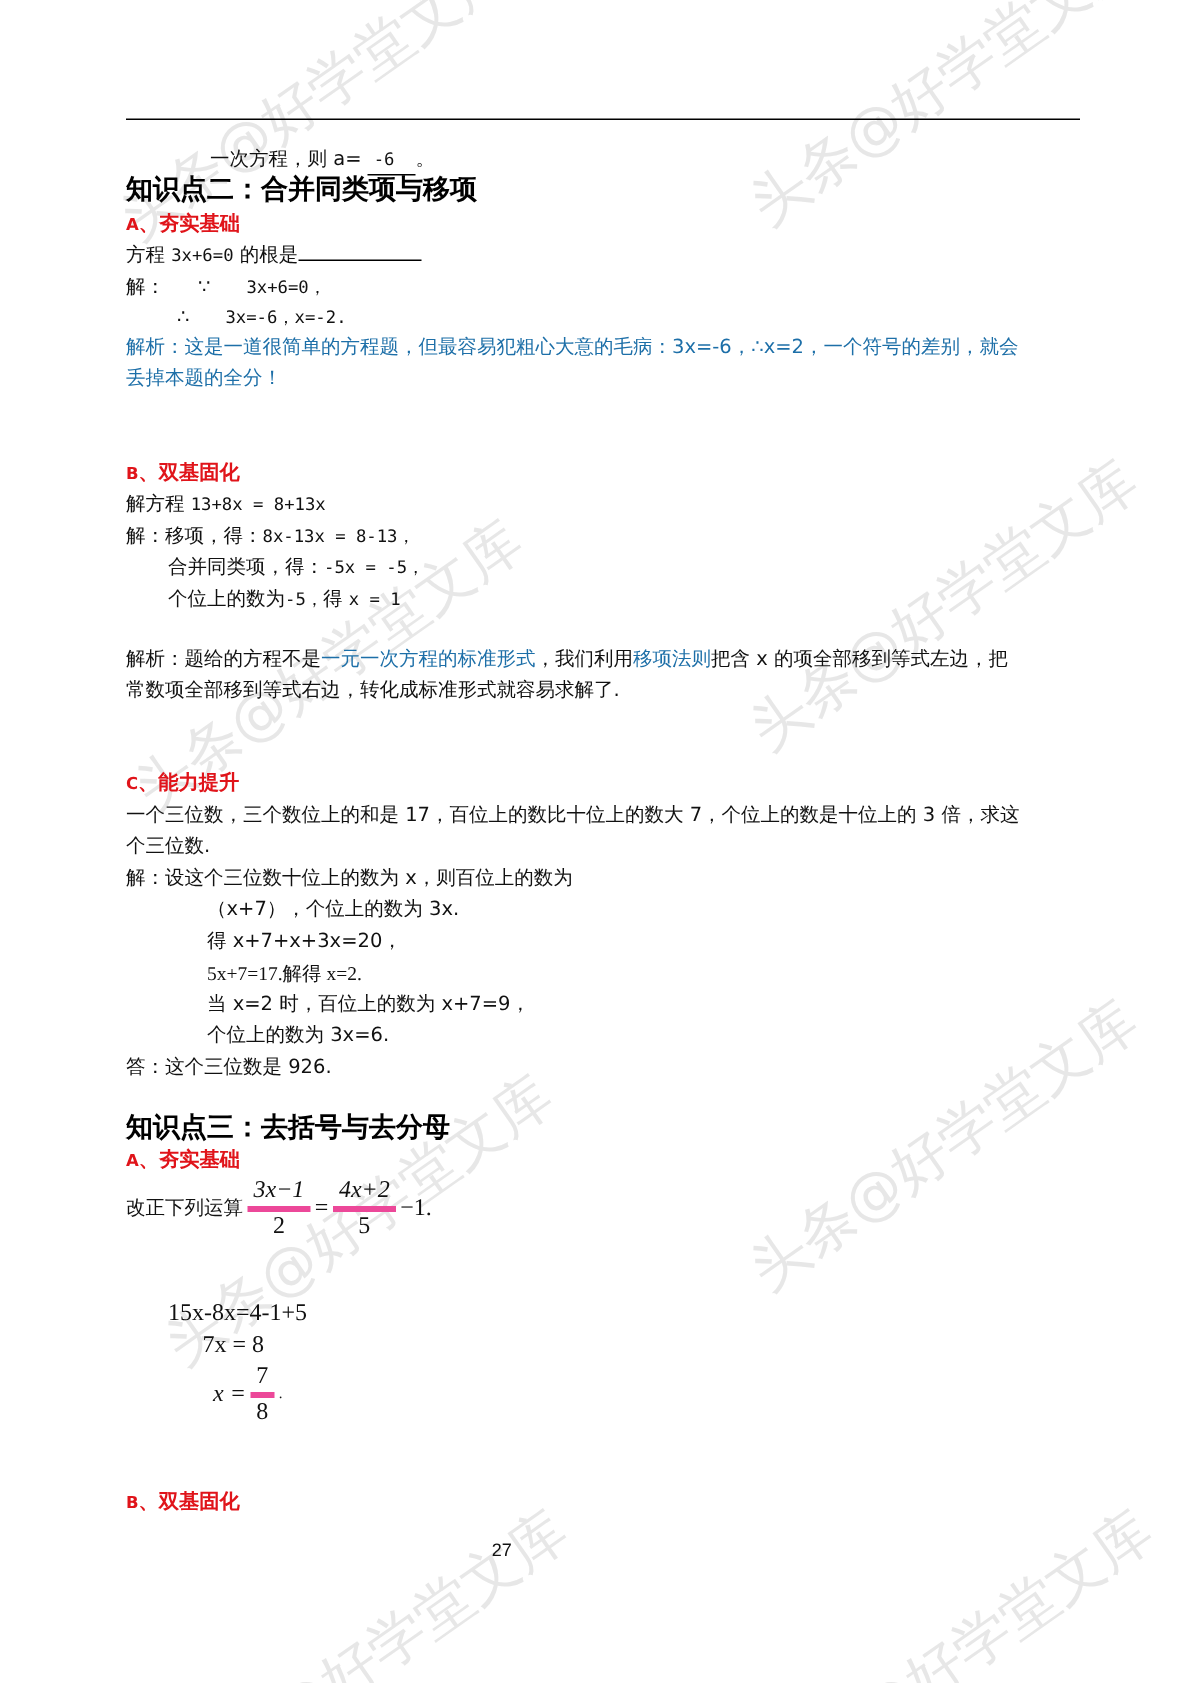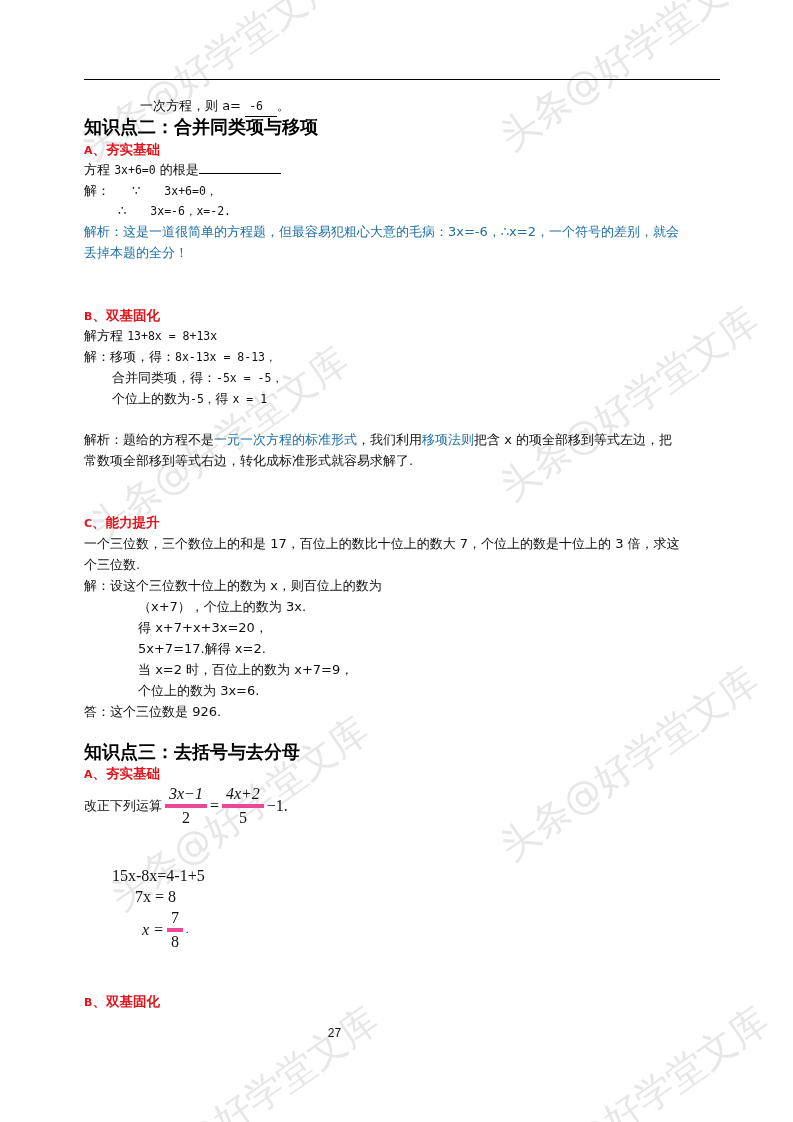--- a/index.html
+++ b/index.html
@@ -82,21 +82,21 @@
   </div>
 
   <div class="line sec-title" style="top:512px;">
     <span class="letter">C</span><span>、能力提升</span>
   </div>
   <div class="line" style="top:534px;">一个三位数，三个数位上的和是 17，百位上的数比十位上的数大 7，个位上的数是十位上的 3 倍，求这</div>
   <div class="line" style="top:555px;">个三位数.</div>
   <div class="line" style="top:576px;">解：设这个三位数十位上的数为 x，则百位上的数为</div>
   <div class="line" style="left:138px; top:597px;">（x+7），个位上的数为 3x.</div>
   <div class="line" style="left:138px; top:618px;">得 x+7+x+3x=20，</div>
-  <div class="line" style="left:138px; top:639px;">5x+7=17.解得 x=2.</div>
+  <div class="line" style="left:138px; top:639px;font-family:Liberation Serif, serif;">5x+7=17.解得 x=2.</div>
   <div class="line" style="left:138px; top:660px;">当 x=2 时，百位上的数为 x+7=9，</div>
   <div class="line" style="left:138px; top:681px;">个位上的数为 3x=6.</div>
   <div class="line" style="top:702px;">答：这个三位数是 926.</div>
 
   <div class="line kp-title" style="top:742px;">知识点三：去括号与去分母</div>
   <div class="line sec-title" style="top:763px;">
     <span class="letter">A</span><span>、夯实基础</span>
   </div>
   <div class="line" style="top:784px; line-height:42px; display:flex; align-items:center;">
     <span>改正下列运算</span>

